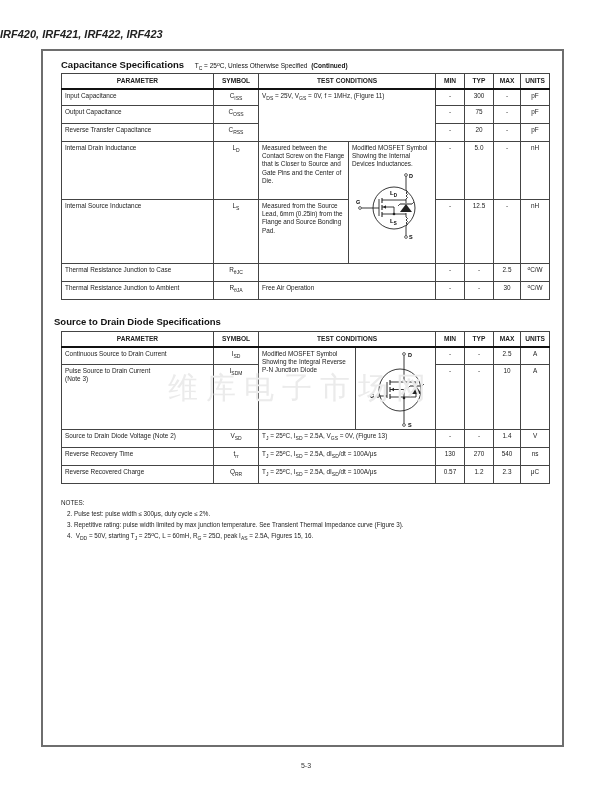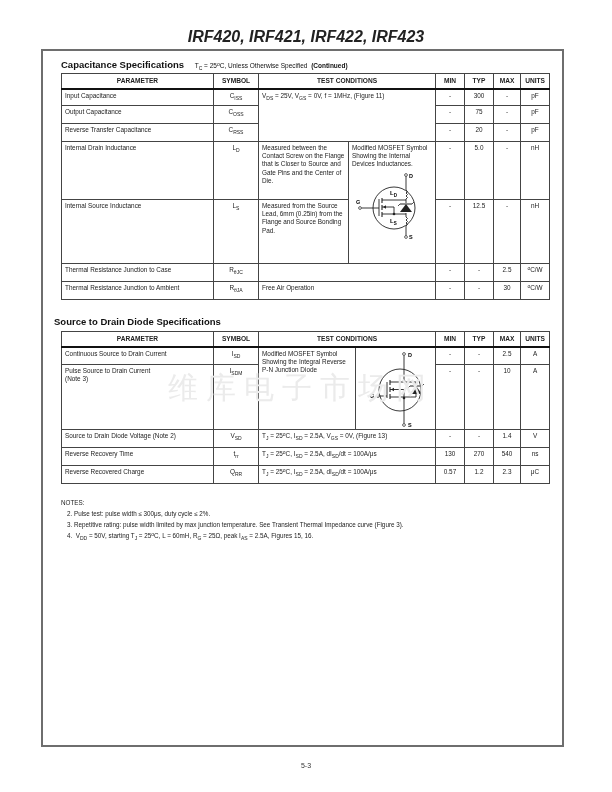--- a/index.html
+++ b/index.html
@@ -1,21 +1,21 @@
 <!DOCTYPE html>
 <html><head>
 <meta charset="utf-8">
 <style>
   * { box-sizing: border-box; margin: 0; padding: 0; }
   html, body { width: 612px; height: 792px; background: #ffffff; overflow: hidden; }
   body { position: relative; font-family: "Liberation Sans", sans-serif; color: #1a1a1a; }
 
   .page-header {
-    position: absolute; top: 28px; left: 0; width: 612px; text-align: center;
-    font-size: 16px; font-weight: bold; font-style: italic; color: #222;
+    position: absolute; top: 28px; left: 0; width: 612px; 
+    font-size: 11px; font-weight: bold; font-style: italic; color: #222;
   }
   .outer-box {
     position: absolute; left: 41px; top: 49px; width: 523px; height: 698px;
     border: 2px solid #6e6e6e;
   }
   .section-title {
     position: absolute; font-size: 9.5px; font-weight: bold; color: #111;
     white-space: nowrap;
   }
   .section-title .sub { font-size: 6.5px; font-weight: normal; margin-left: 8px; }

